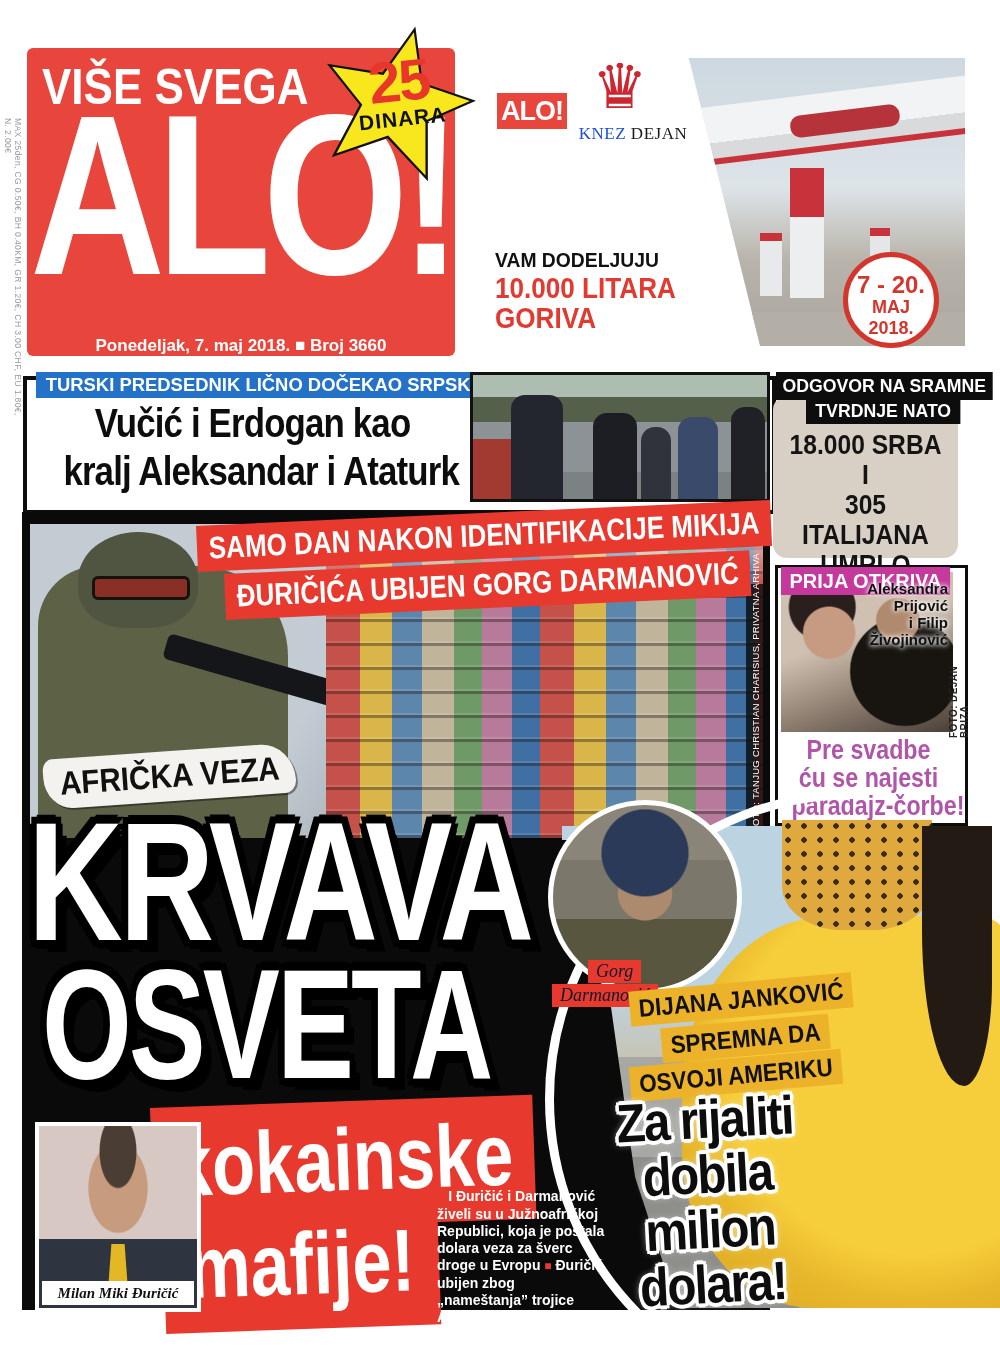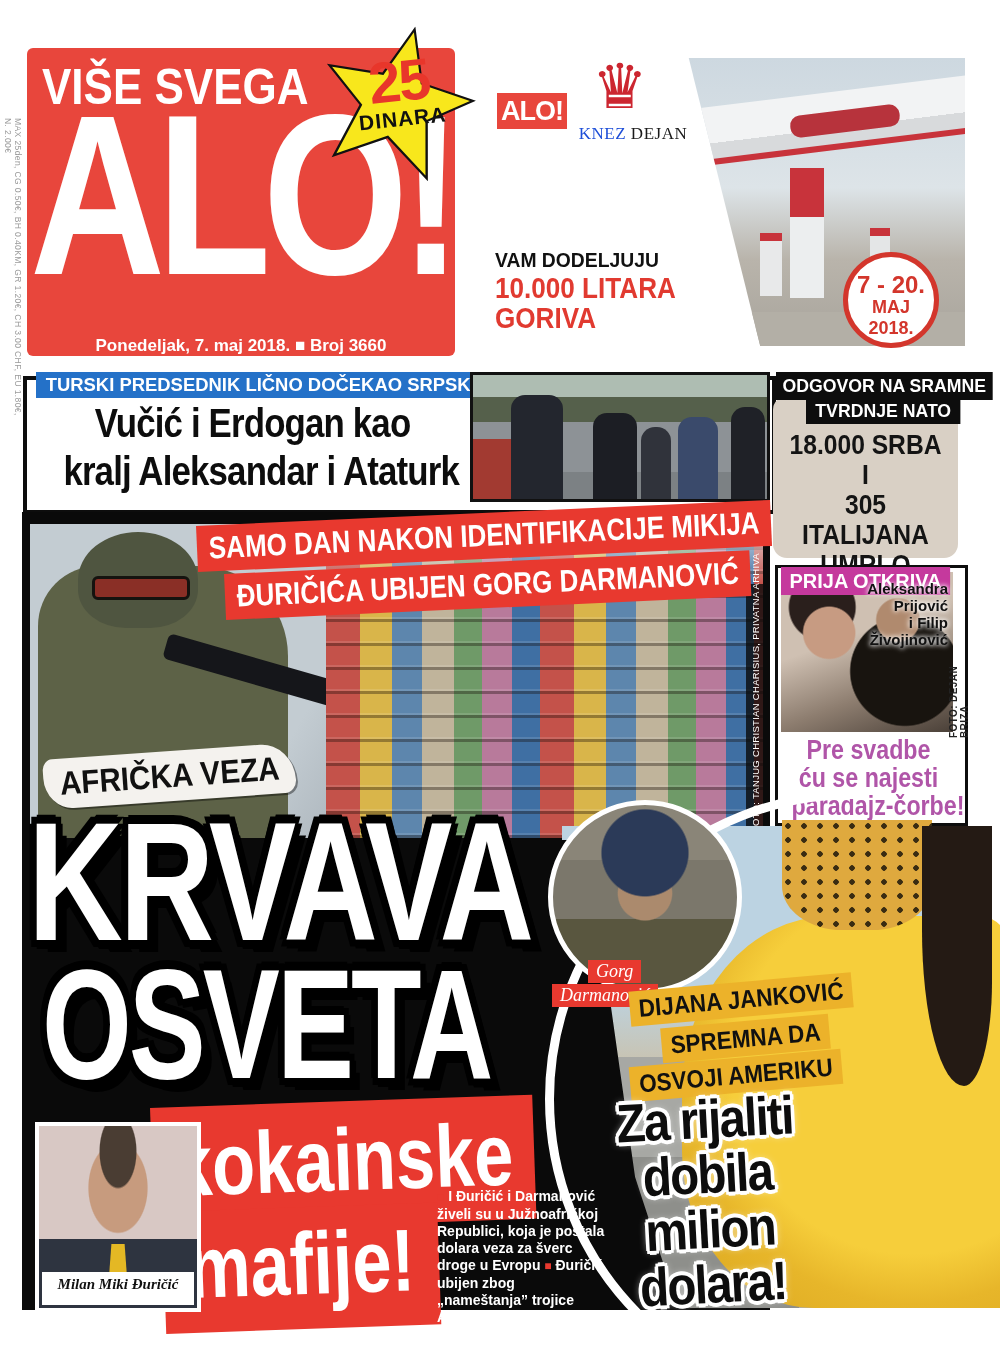--- a/index.html
+++ b/index.html
@@ -133,39 +133,39 @@
             clip-path:polygon(0 0,80% 0,38% 34%,58% 72%,92% 100%,0 100%);}
   #ring{left:545px;top:790px;width:600px;height:600px;border-radius:50%;border:9px solid #fff;
         clip-path:polygon(-2% -2%,52% -2%,34% 102%,-2% 102%);}
 
   
   #gorg{left:548px;top:800px;width:184px;height:184px;border-radius:50%;border:5px solid #fff;overflow:hidden;
         background:
         radial-gradient(circle at 50% 26%,#2b3a58 0 26%,rgba(0,0,0,0) 27%),
         radial-gradient(circle at 50% 48%,#ab8a6d 0 20%,rgba(0,0,0,0) 21%),
         linear-gradient(180deg,#8a8578 0 30%,#7b776b 30% 62%,#59563f 62% 100%);}
-  .gorg-tag{background:#e8392f;color:#ffffff;font-family:"Liberation Serif",serif;font-style:italic;
+  .gorg-tag{background:#e8392f;color:#0f172a;font-family:"Liberation Serif",serif;font-style:italic;
             font-size:18px;text-align:right;padding:1px 8px;white-space:nowrap;}
   #gorg-t1{left:588px;top:960px;}
   #gorg-t2{left:552px;top:984px;}
 
   
   .redbox{background:#e8392f;color:#fff;font-weight:900;white-space:nowrap;
           transform:rotate(-2deg) scaleX(.8);transform-origin:left top;}
   #kok{left:150px;top:1108px;font-size:88px;padding:8px 26px 14px;}
   #maf{left:162px;top:1212px;font-size:88px;padding:6px 30px 14px;}
 
   
   #milan{left:35px;top:1122px;width:158px;height:182px;border:4px solid #fff;background:
       radial-gradient(ellipse at 50% 14%,#4a3d33 0 16%,rgba(0,0,0,0) 17%),
       radial-gradient(ellipse at 50% 34%,#c79b7e 0 26%,rgba(0,0,0,0) 27%),
       linear-gradient(180deg,#d8c8c4 0 62%,#2e3440 62% 100%);}
   #milan-tie{position:absolute;left:68px;top:118px;width:22px;height:60px;background:#e4b824;
              clip-path:polygon(20% 0,80% 0,100% 100%,0 100%);}
-  #milan-cap{position:absolute;left:3px;right:3px;bottom:3px;height:33px;background:#fff;color:#111;
+  #milan-cap{position:absolute;left:3px;right:3px;bottom:3px;height:24px;background:#fff;color:#111;
              font-family:"Liberation Serif",serif;font-style:italic;font-weight:700;font-size:15px;
              text-align:center;line-height:24px;}
 
   
   #body-text{left:437px;top:1188px;width:172px;color:#fff;font-size:14px;font-weight:700;line-height:17px;}
   .bullet{color:#e8392f;font-size:12px;}
 
   
   .amber{background:#ecb22a;color:#111;font-size:25px;font-weight:900;padding:3px 10px;white-space:nowrap;
          transform:rotate(-5deg) scaleX(.9);transform-origin:center;}

